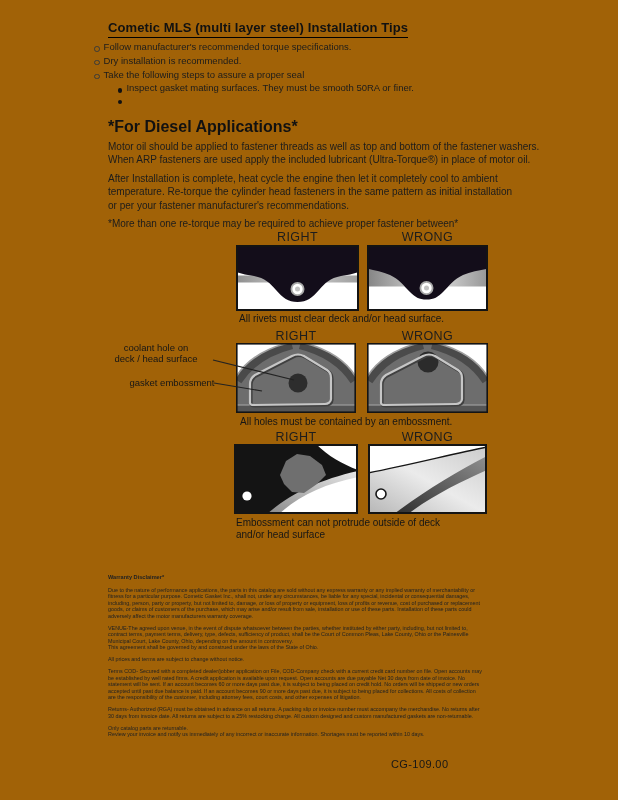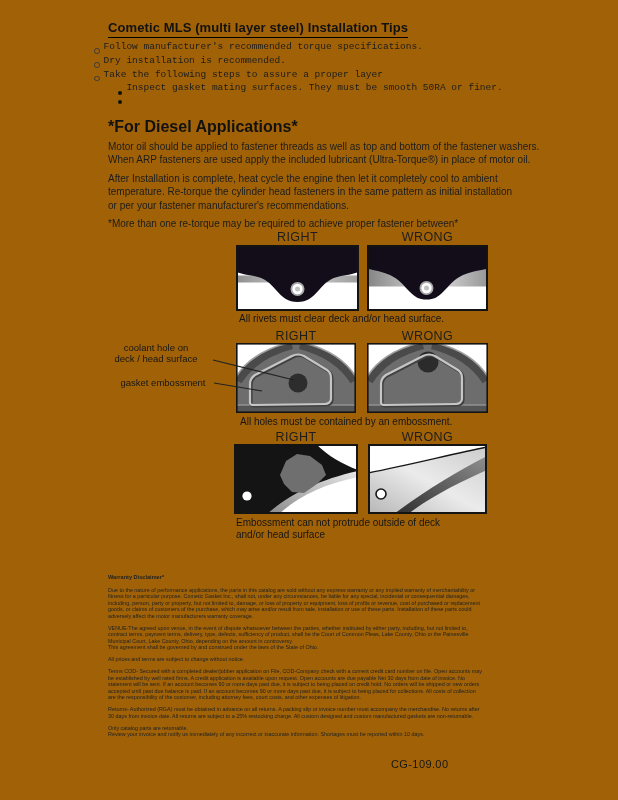--- a/index.html
+++ b/index.html
@@ -11,21 +11,21 @@
     color:#1c1c1c;
     overflow:hidden;
   }
   .abs{position:absolute;}
   .title{
     font-size:13px;font-weight:bold;color:#111;
     border-bottom:1.6px solid #000;padding-bottom:2px;
     display:inline-block;white-space:nowrap;letter-spacing:0.1px;
   }
   .tips{font-size:9.5px;line-height:13.8px;}
-  .tip-row{display:flex;align-items:flex-end;font-family:Liberation Mono, monospace;}
+  .tip-row{display:flex;align-items:center;}
   .tip-row.sub{margin-left:24px;}
   .ring{flex:0 0 auto;width:3.6px;height:3.6px;border:1px solid #3a3a3a;border-radius:50%;margin:4px 4px 0 0;}
   .dot{flex:0 0 auto;width:4.4px;height:4.4px;background:#111;border-radius:50%;margin:4.4px 4px 0 0;}
   .diesel-h{font-size:16px;font-weight:bold;color:#111;white-space:nowrap;}
   .body-p{font-size:10px;line-height:13.4px;white-space:pre-line;margin:0 0 5px 0;}
   .fig-header{font-size:12.5px;letter-spacing:0.4px;color:#1d1d1d;text-align:center;white-space:nowrap;}
   .fig-caption{font-size:10px;line-height:12px;color:#161616;white-space:pre-line;}
   .fig-label{font-size:9.5px;line-height:11px;color:#161616;text-align:center;white-space:pre-line;}
   .fig-box{display:block;}
   .legal{width:452px;font-size:5.4px;line-height:6.5px;color:#222;}
@@ -46,21 +46,21 @@
     <div class="tip-row">
       <span class="ring"></span>
       <span>Follow manufacturer's recommended torque specifications.</span>
     </div>
     <div class="tip-row">
       <span class="ring"></span>
       <span>Dry installation is recommended.</span>
     </div>
     <div class="tip-row">
       <span class="ring"></span>
-      <span>Take the following steps to assure a proper layer</span>
+      <span>Take the following steps to assure a proper seal</span>
     </div>
     <div class="tip-row sub">
       <span class="dot"></span>
       <span>Inspect gasket mating surfaces.  They must be smooth 50RA or finer.</span>
     </div>
     <div class="tip-row sub">
       <span class="dot"></span>
     </div>
   </div>
 
@@ -115,21 +115,21 @@
     <rect x="1" y="1" width="119" height="64" fill="none" stroke="#131313" stroke-width="2"></rect>
   </svg>
 
   <div class="abs fig-caption" style="left:239px;top:313px;">All rivets must clear deck and/or head surface.</div>
 
   <div class="abs fig-header" style="left:236px;top:329px;width:120px;">RIGHT</div>
   <div class="abs fig-header" style="left:367px;top:329px;width:121px;">WRONG</div>
 
   <div class="abs fig-label" style="left:100px;top:342px;width:112px;">coolant hole on
 deck / head surface</div>
-  <div class="abs fig-label" style="left:107px;top:377px;width:112px;">gasket embossment</div>
+  <div class="abs fig-label" style="left:116px;top:377px;width:112px;">gasket embossment</div>
 
   <svg class="abs fig-box" style="left:236px;top:343px;" width="120" height="70" viewBox="0 0 120 70">
     <rect width="120" height="70" fill="#6d6d6d"></rect>
     <path d="M56,2 C32,8 13,21 2,38" stroke="#4a4a4a" stroke-width="8" fill="none"></path>
     <path d="M64,2 C88,8 107,21 118,38" stroke="#4a4a4a" stroke-width="8" fill="none"></path>
     <path d="M0,0 L52,0 C28,6 10,18 0,34 Z" fill="#ffffff"></path>
     <path d="M120,0 L68,0 C92,6 110,18 120,34 Z" fill="#ffffff"></path>
     <path d="M52,0 C28,6 10,18 0,34" stroke="#9e9e9e" stroke-width="1.6" fill="none"></path>
     <path d="M68,0 C92,6 110,18 120,34" stroke="#9e9e9e" stroke-width="1.6" fill="none"></path>
     <rect x="0" y="61.5" width="120" height="1.2" fill="#a5a5a5"></rect>

